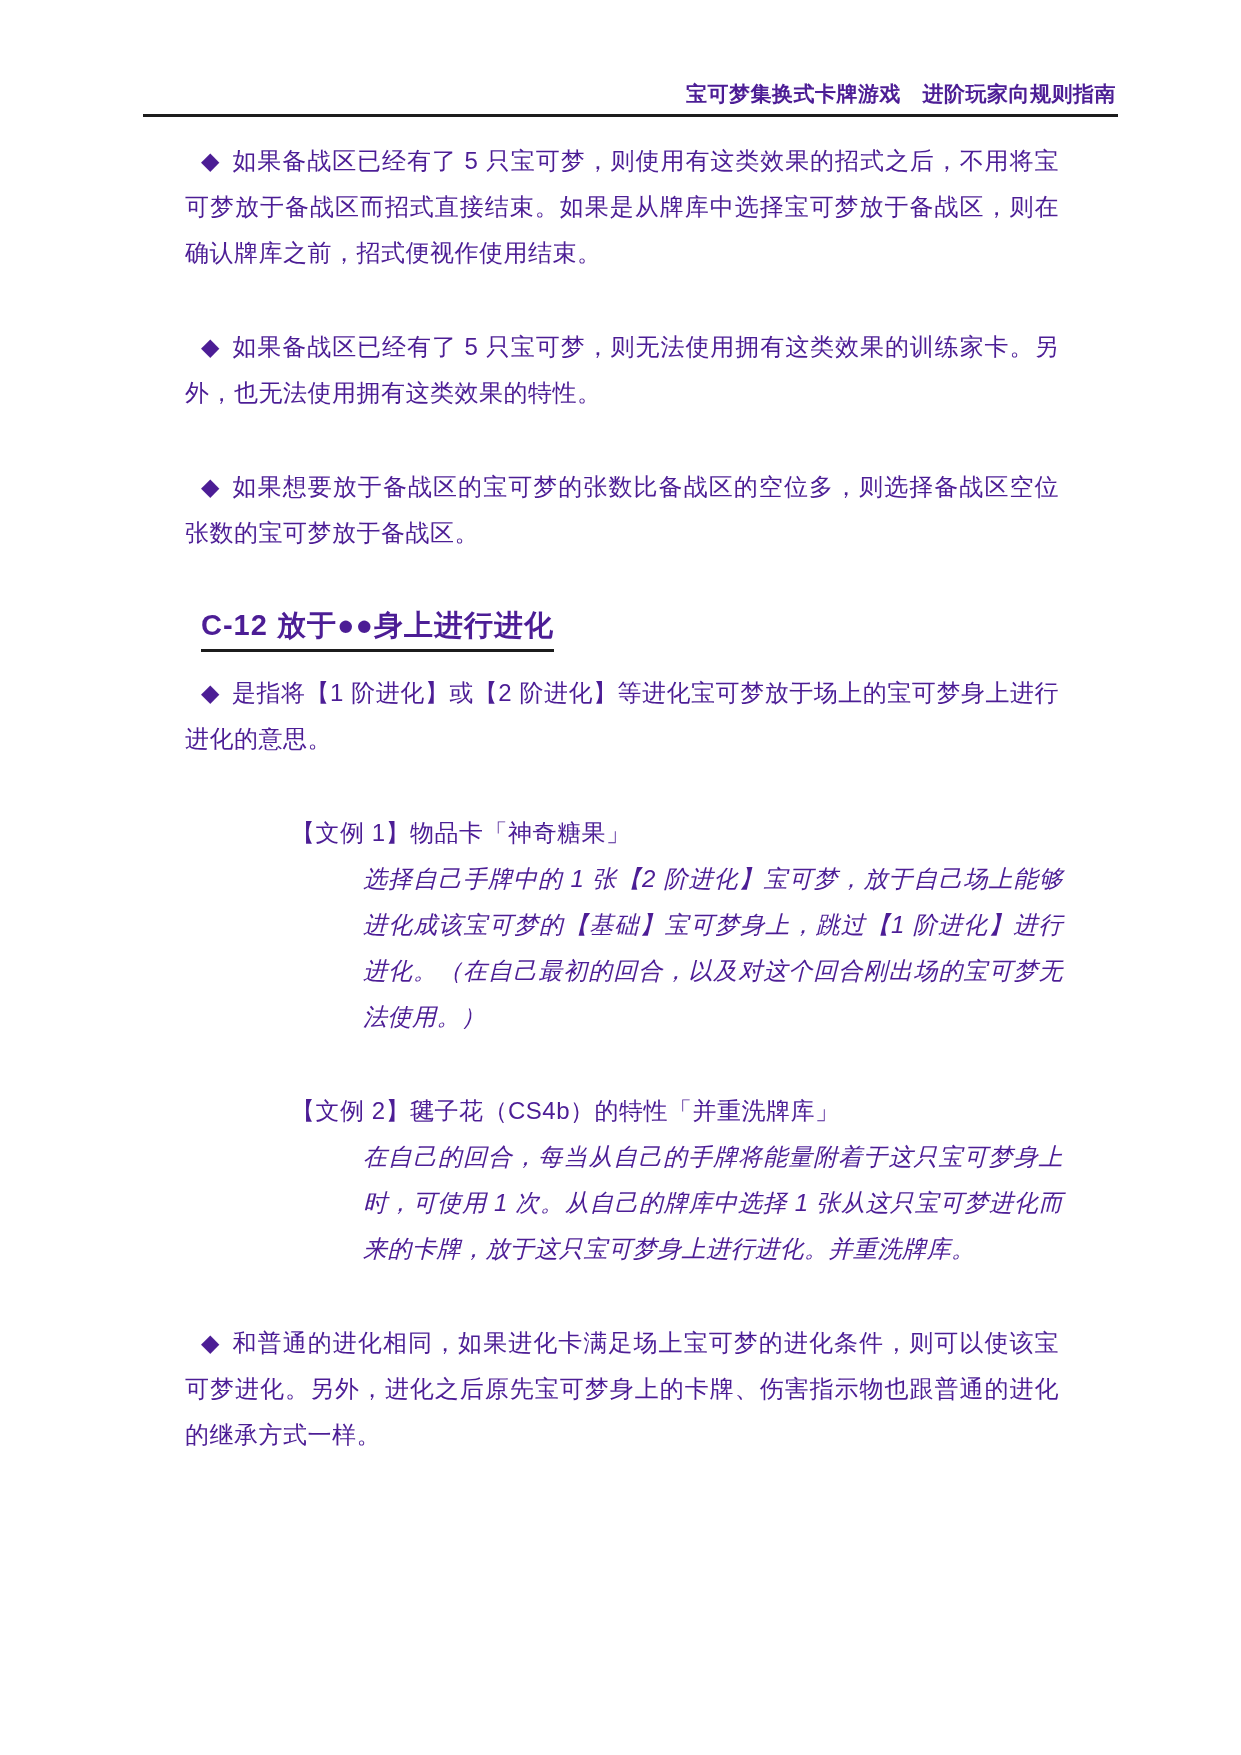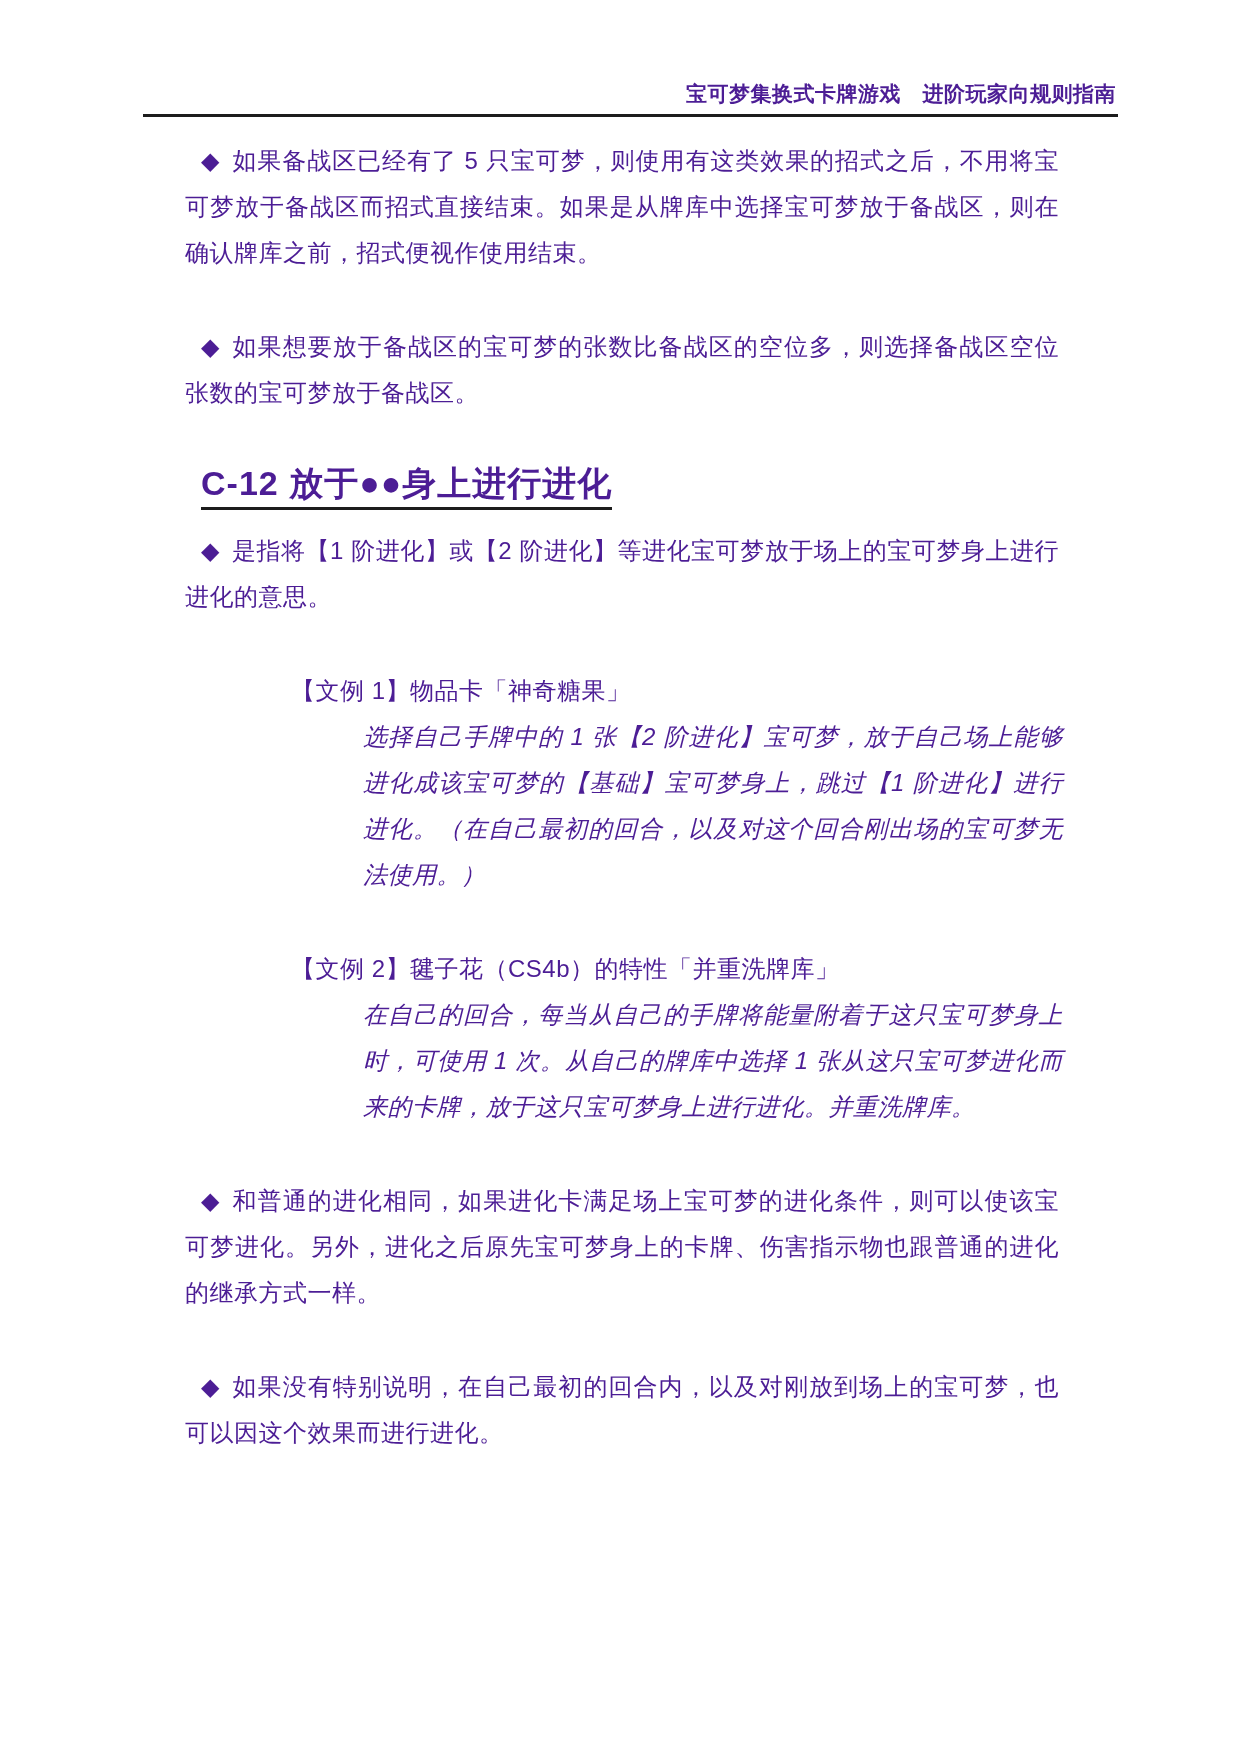--- a/index.html
+++ b/index.html
@@ -51,21 +51,21 @@
   }
   p.bullet .dia {
     margin-right: 12px;
   }
   .heading-wrap {
     margin: 4px 0 18px 16px;
   }
   .heading {
     display: inline-block;
     margin: 0;
-    font-size: 34px;
+    font-size: 29px;
     font-weight: 700;
     letter-spacing: 1px;
     line-height: 34px;
     padding-bottom: 7px;
     border-bottom: 3px solid #1c1c1c;
   }
   .example {
     margin: 48px 0 48px 100px;
   }
   .ex-head {
@@ -86,20 +86,21 @@
 
   <div class="header">
     <span>宝可梦集换式卡牌游戏　进阶玩家向规则指南</span>
   </div>
   <div class="rule"></div>
 
   <div class="content">
 
     <p class="bullet"><span class="dia">◆</span><span>如果备战区已经有了 5 只宝可梦，则使用有这类效果的招式之后，不用将宝可梦放于备战区而招式直接结束。如果是从牌库中选择宝可梦放于备战区，则在确认牌库之前，招式便视作使用结束。</span></p>
 
+    <p class="bullet"><span class="dia">◆</span><span>如果备战区已经有了 5 只宝可梦，则无法使用拥有这类效果的训练家卡。另外，也无法使用拥有这类效果的特性。</span></p>
 
     <p class="bullet"><span class="dia">◆</span><span>如果想要放于备战区的宝可梦的张数比备战区的空位多，则选择备战区空位张数的宝可梦放于备战区。</span></p>
 
     <div class="heading-wrap">
       <h2 class="heading">C-12 放于●●身上进行进化</h2>
     </div>
 
     <p class="bullet"><span class="dia">◆</span><span>是指将【1 阶进化】或【2 阶进化】等进化宝可梦放于场上的宝可梦身上进行进化的意思。</span></p>
 
     <div class="example">
@@ -107,17 +108,16 @@
       <div class="ex-body">选择自己手牌中的 1 张【2 阶进化】宝可梦，放于自己场上能够进化成该宝可梦的【基础】宝可梦身上，跳过【1 阶进化】进行进化。（在自己最初的回合，以及对这个回合刚出场的宝可梦无法使用。）</div>
     </div>
 
     <div class="example">
       <div class="ex-head"><span>【文例 2】</span><span>毽子花（CS4b）的特性「并重洗牌库」</span></div>
       <div class="ex-body">在自己的回合，每当从自己的手牌将能量附着于这只宝可梦身上时，可使用 1 次。从自己的牌库中选择 1 张从这只宝可梦进化而来的卡牌，放于这只宝可梦身上进行进化。并重洗牌库。</div>
     </div>
 
     <p class="bullet"><span class="dia">◆</span><span>和普通的进化相同，如果进化卡满足场上宝可梦的进化条件，则可以使该宝可梦进化。另外，进化之后原先宝可梦身上的卡牌、伤害指示物也跟普通的进化的继承方式一样。</span></p>
 
-    <p class="bullet"><span class="dia">◆</span><span>如果没有特别说明，在自己最初的回合内，以及对刚放到场上的宝可梦，也可以因这个效果而进行进化。</span></p>
 
 
   </div>
 </div>
 
 </body></html>

